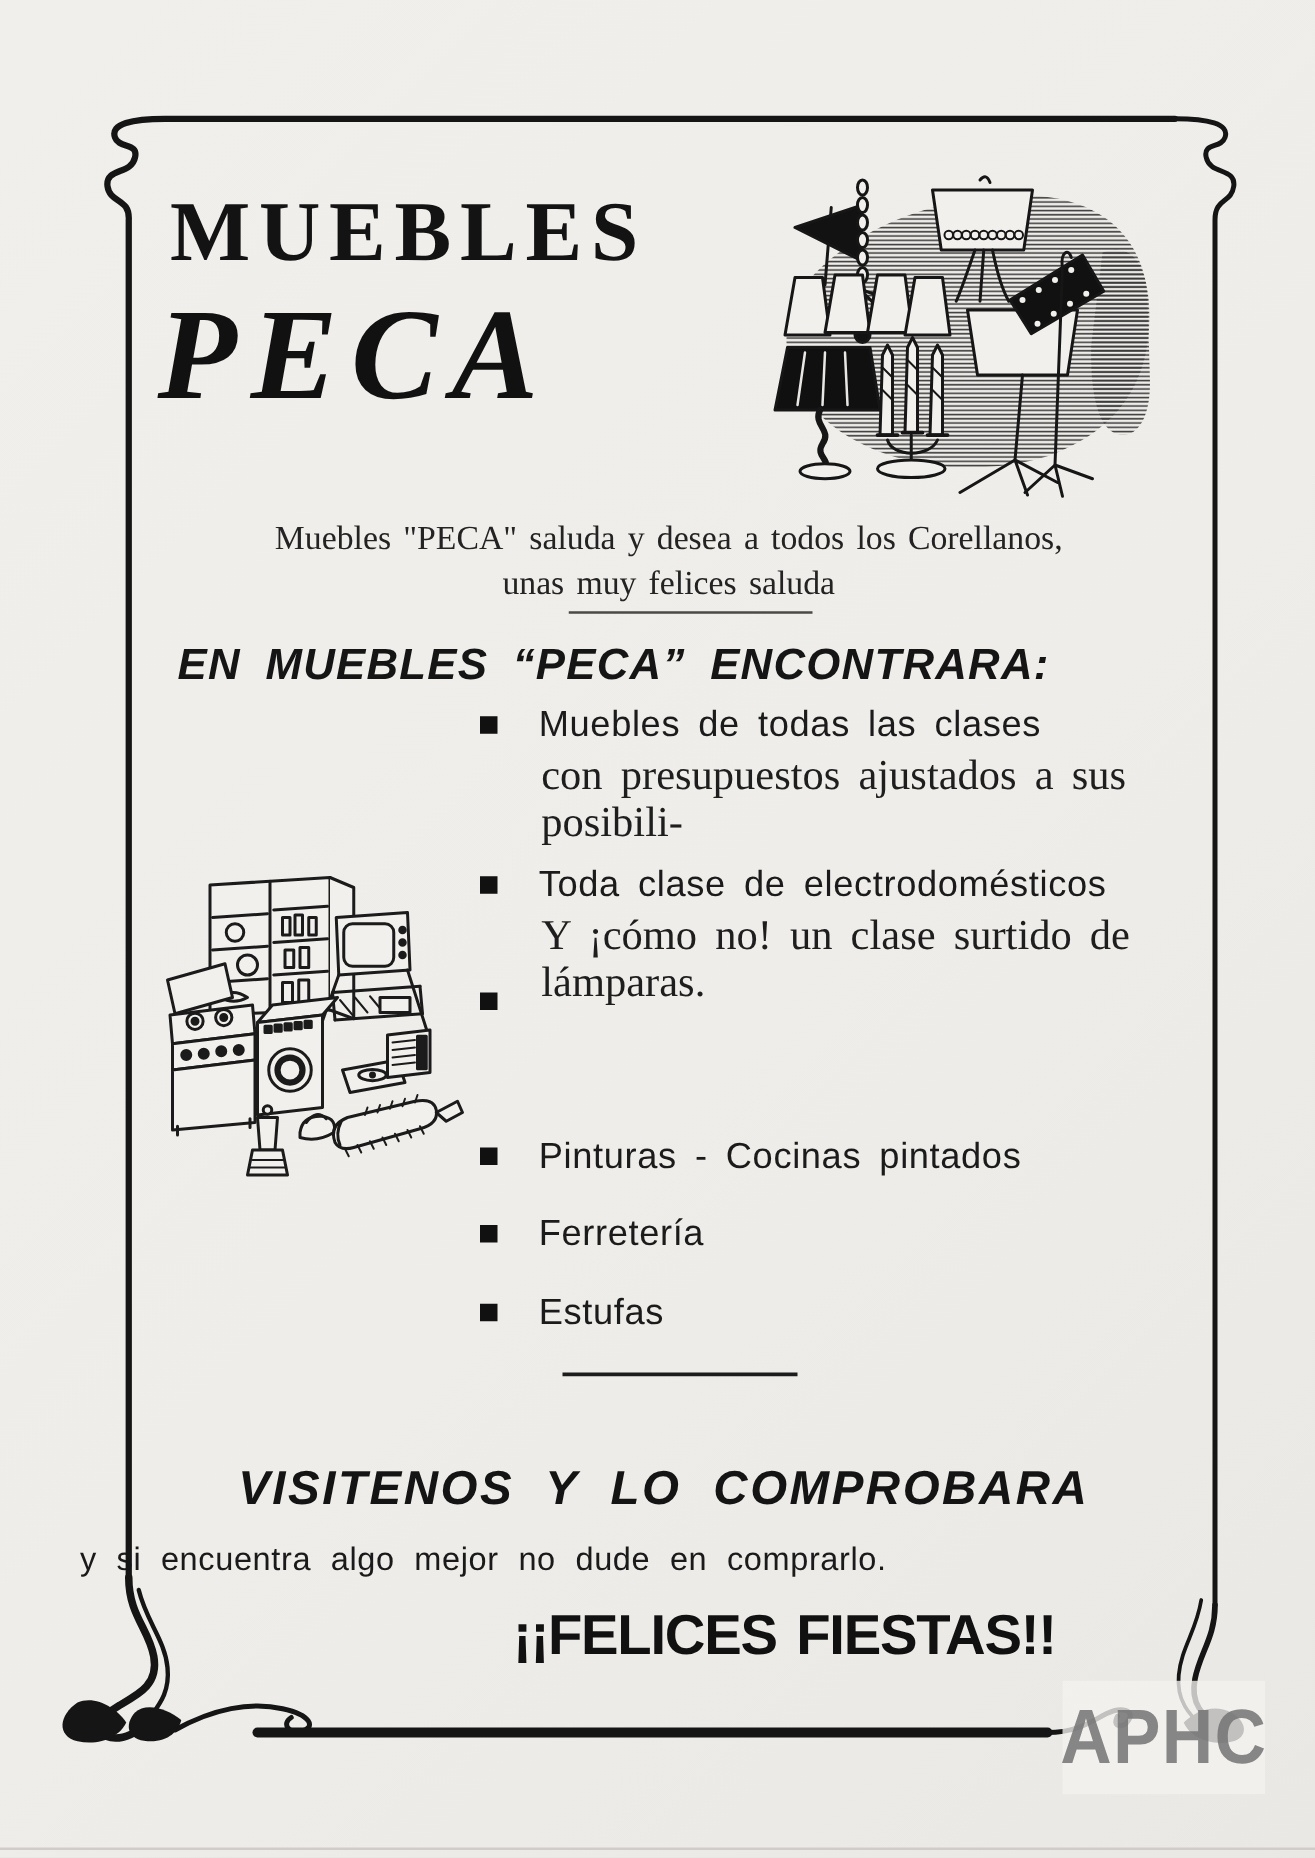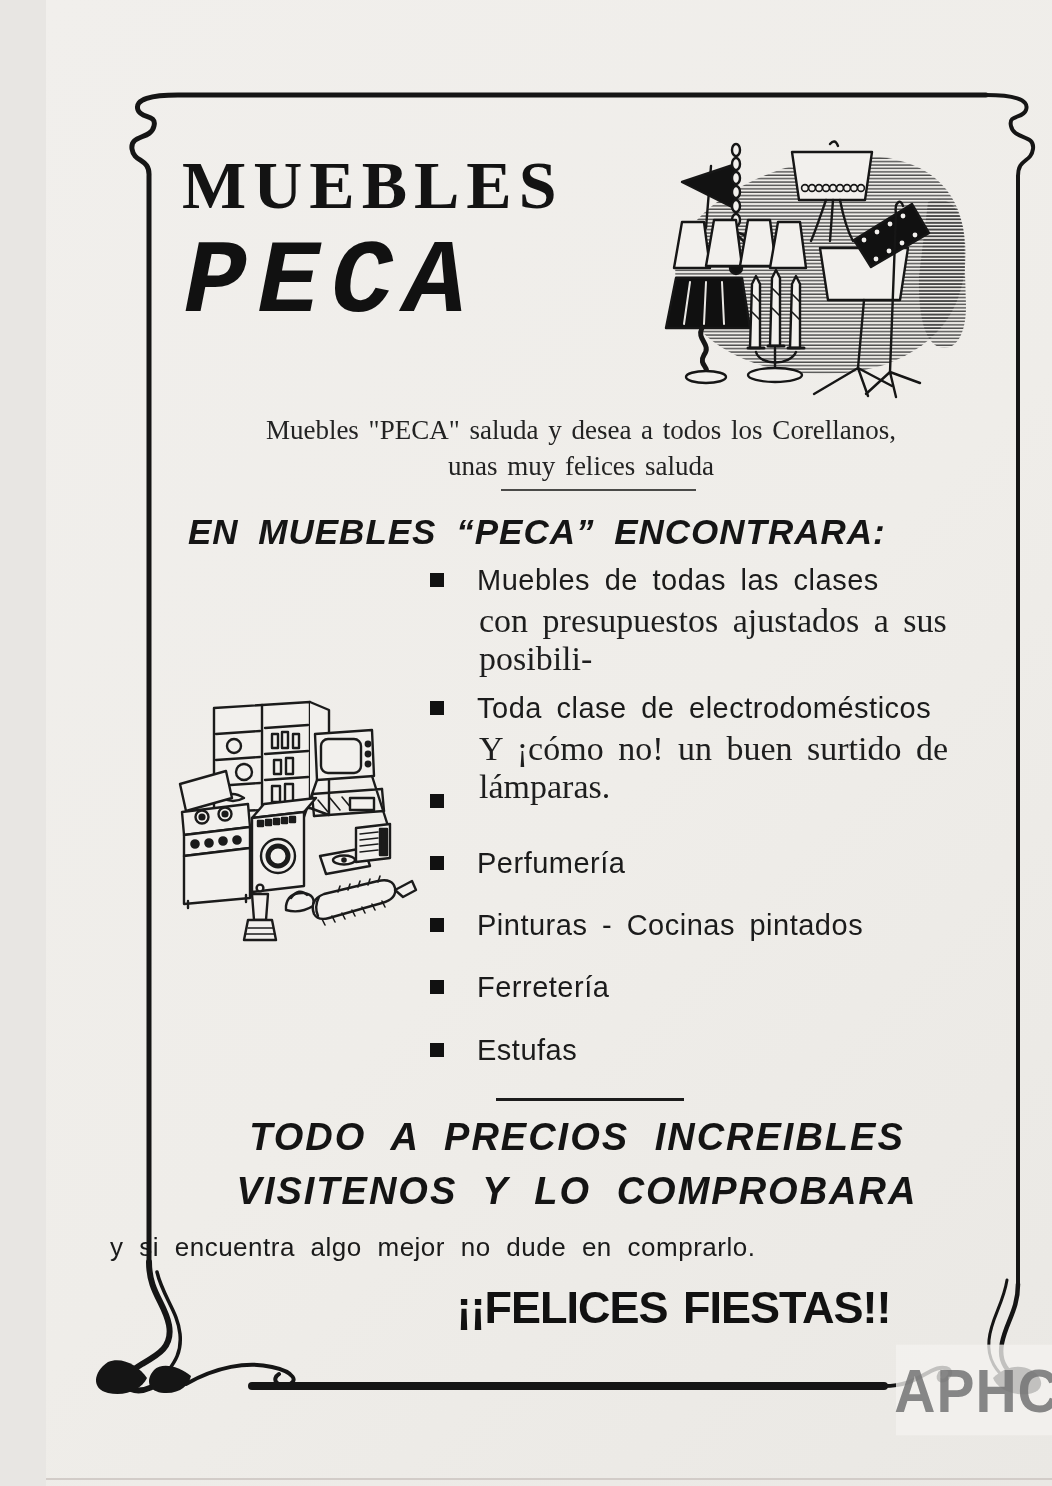--- a/index.html
+++ b/index.html
@@ -5,33 +5,32 @@
   html,body{margin:0;padding:0;}
   body{
     width:1052px;height:1486px;
     background:#e8e6e3;
     font-family:"Liberation Sans",sans-serif;
     position:relative;overflow:hidden;
   }
   .page{
     position:absolute;inset:0;
     background:linear-gradient(135deg,#f1efec 0%,#efede9 55%,#eae8e4 100%);
-    margin-left:46px;
   }
   .abs{position:absolute;}
   .ink{color:#161616;}
 
   .brand1{
     left:136px;top:146px;width:460px;
     font-family:"Liberation Serif",serif;font-weight:700;
     font-size:68px;letter-spacing:7px;color:#131313;
   }
   .brand2{
-    left:138px;top:224px;width:480px;
-    font-family:Liberation Mono, monospace;font-weight:700;font-style:italic;
+    left:126px;top:224px;width:480px;
+    font-family:Liberation Serif, serif;font-weight:700;font-style:italic;
     font-size:104px;letter-spacing:11px;color:#111;
   }
   .greeting{
     left:120px;top:412px;width:830px;text-align:center;
     font-family:"Liberation Serif",serif;font-size:27px;color:#232323;
     line-height:36px;word-spacing:3px;
   }
   .greet-rule{left:455px;top:489px;width:195px;height:2px;background:#4a4a48;}
   .intro{
     left:142px;top:512px;width:800px;
@@ -278,45 +277,40 @@
   <div class="li" style="top:564px">
     <span class="sq"></span>
     <span class="t">Muebles de todas las clases</span>
   </div>
   <div class="abs sub" style="top:602px">con presupuestos ajustados a sus posibili-</div>
 
   <div class="li" style="top:692px">
     <span class="sq"></span>
     <span class="t">Toda clase de electrodomésticos</span>
   </div>
-  <div class="abs sub" style="top:730px">Y ¡cómo no! un buen surtido de lámparas.</div>
+  <div class="abs sub" style="top:730px">Y ¡cómo no! un clase surtido de lámparas.</div>
 
   <div class="li" style="top:785px">
     <span class="sq"></span>
   </div>
-  <div class="li" style="top:847px">
-    <span class="sq"></span>
-    <span class="t">Perfumería</span>
-  </div>
   <div class="li" style="top:909px">
     <span class="sq"></span>
     <span class="t">Pinturas - Cocinas pintados</span>
   </div>
   <div class="li" style="top:971px">
     <span class="sq"></span>
     <span class="t">Ferretería</span>
   </div>
   <div class="li" style="top:1034px">
     <span class="sq"></span>
     <span class="t">Estufas</span>
   </div>
 
   <div class="abs list-rule"></div>
 
-  <div class="abs slogan" style="top:1116px">TODO A PRECIOS INCREIBLES</div>
   <div class="abs slogan" style="top:1170px">VISITENOS Y LO COMPROBARA</div>
   <div class="abs line3">y si encuentra algo mejor no dude en  comprarlo.</div>
   <div class="abs line4">¡¡FELICES FIESTAS!!</div>
 
   <div class="abs watermark">APHC</div>
 
   <div class="abs paper-edge"></div>
 </div>
 
 </body></html>

